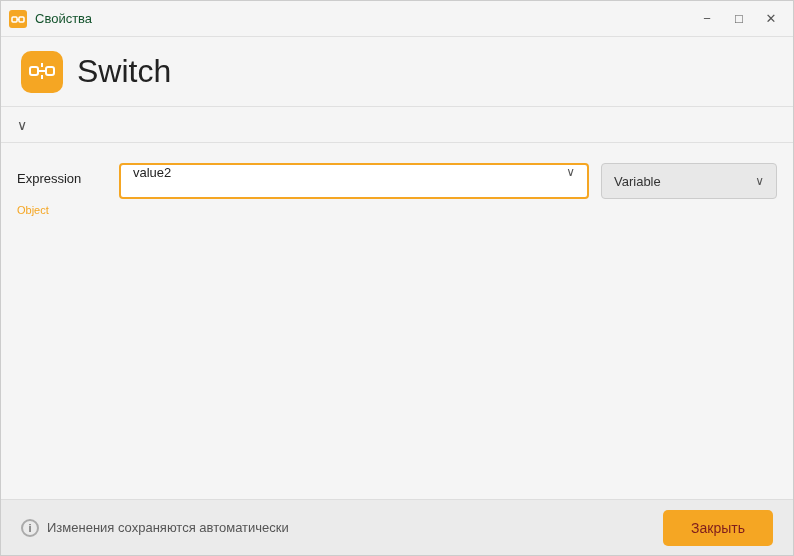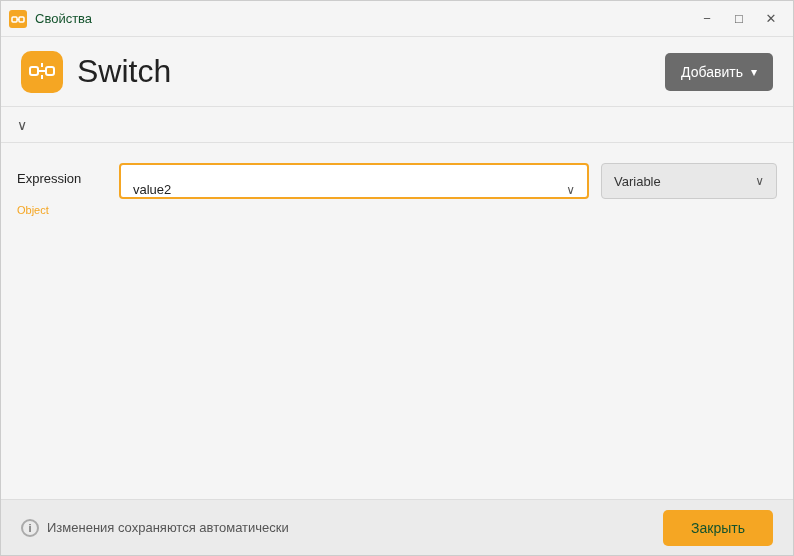--- a/index.html
+++ b/index.html
@@ -147,21 +147,21 @@
       color: #f5a623;
       margin-top: 18px;
     }
     .expression-select {
       flex: 1;
       height: 36px;
       border: 2px solid #f5a623;
       border-radius: 4px;
       background: #fff;
       display: flex;
-      align-items: flex-end;
+      align-items: flex-start;
       padding: 0 12px;
       cursor: pointer;
       justify-content: space-between;
       font-size: 13px;
       color: #222;
     }
     .expression-select-text {
       font-size: 13px;
       color: #222;
     }
@@ -212,21 +212,21 @@
       display: flex;
       align-items: center;
       justify-content: center;
       font-size: 11px;
       font-weight: bold;
       color: #777;
       flex-shrink: 0;
     }
     .close-btn {
       background: #f5a623;
-      color: #14532d;
+      color: #7f1d1d;
       border: none;
       border-radius: 5px;
       padding: 0 28px;
       height: 36px;
       font-size: 14px;
       cursor: pointer;
     }
     
     .switch-svg {
       width: 26px;
@@ -261,24 +261,20 @@
         <svg class="switch-svg" viewBox="0 0 26 26" fill="none">
           <rect x="1" y="8" width="8" height="8" rx="2" fill="none" stroke="white" stroke-width="2"></rect>
           <rect x="17" y="8" width="8" height="8" rx="2" fill="none" stroke="white" stroke-width="2"></rect>
           <line x1="9" y1="12" x2="17" y2="12" stroke="white" stroke-width="2"></line>
           <line x1="13" y1="8" x2="13" y2="4" stroke="white" stroke-width="2"></line>
           <line x1="13" y1="16" x2="13" y2="20" stroke="white" stroke-width="2"></line>
         </svg>
       </div>
       <span class="header-title">Switch</span>
     </div>
-    <button class="add-btn">
-      <span>Добавить</span>
-      <span class="add-btn-chevron">▾</span>
-    </button>
   </div>
 
   <div class="collapse-row">
     <span class="collapse-chevron">∨</span>
   </div>
 
   <div class="content-area">
     <div class="expression-row">
       <div class="expression-label">
         <div class="expression-label-main">Expression</div>

